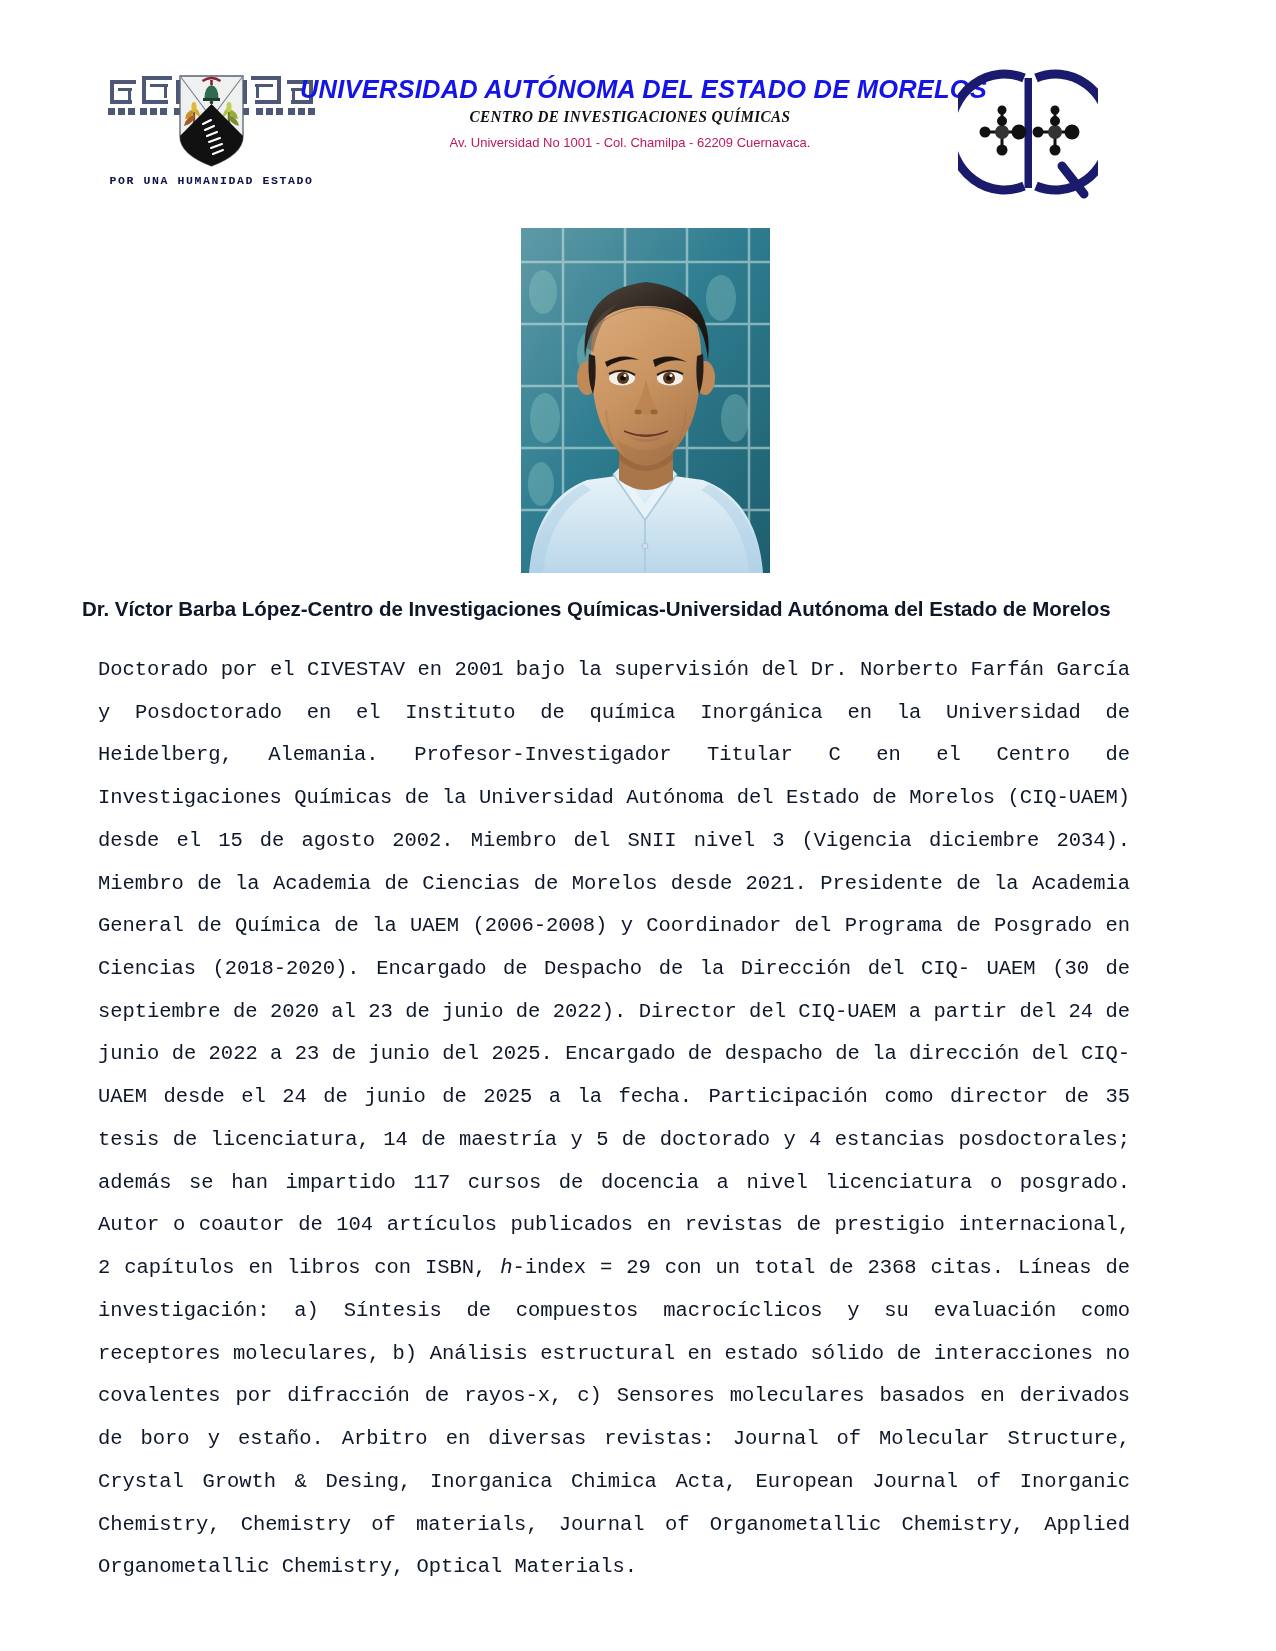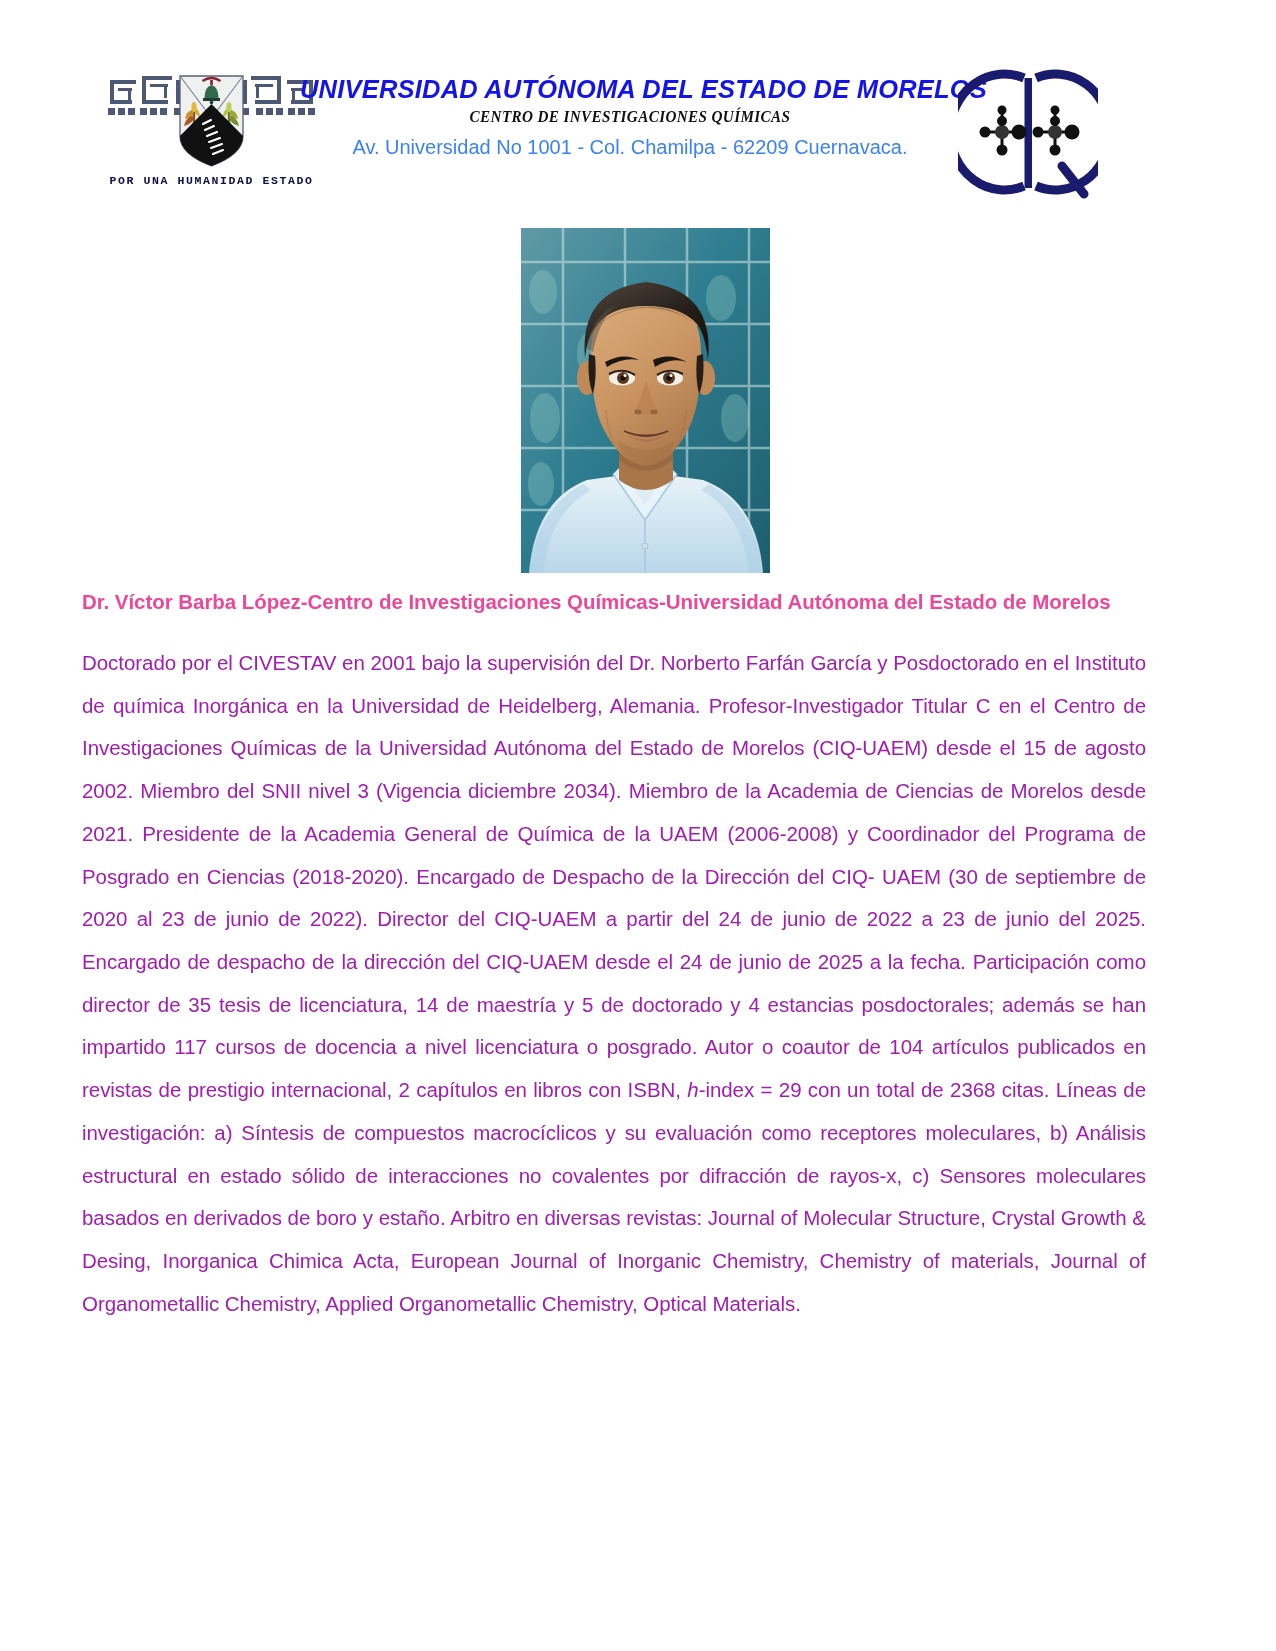--- a/index.html
+++ b/index.html
@@ -85,23 +85,23 @@
     font-style: italic;
     font-weight: 600;
     font-size: 16.5px;
     letter-spacing: 0.4px;
     color: #111111;
     transform: scaleX(0.92);
     white-space: nowrap;
   }
   .inst-addr {
     margin-top: 7px;
-    font-size: 20px;
+    font-size: 13px;
     line-height: 1.34;
-    color: #3b82f6;
+    color: #be185d;
   }
 
   
   .ciq-logo {
     position: absolute;
     left: 958px;
     top: 62px;
     width: 140px;
     height: 140px;
   }
@@ -123,31 +123,32 @@
     position: absolute;
     left: 82px;
     top: 584px;
     width: 1064px;
   }
   .person-title {
     font-size: 20.5px;
     font-weight: 700;
     line-height: 1.36;
     letter-spacing: -0.05px;
-    color: #ec4899;
-    margin: 4px 0 26px 0;
+    color: #0f172a;
+    margin: 11px 0 26px 0;
   }
   .bio {
     font-size: 20.5px;
     line-height: 2.085;
     text-align: justify;
     text-justify: inter-word;
-    color: #a21caf;
-    margin: 0;
+    color: #0f172a;
+    margin: 16px;
     letter-spacing: -0.05px;
+    font-family: Liberation Mono, monospace;
   }
   .bio i { font-style: italic; }
 </style>
 </head>
 <body>
 
 <div class="page">
 
   <div class="letterhead">
 

